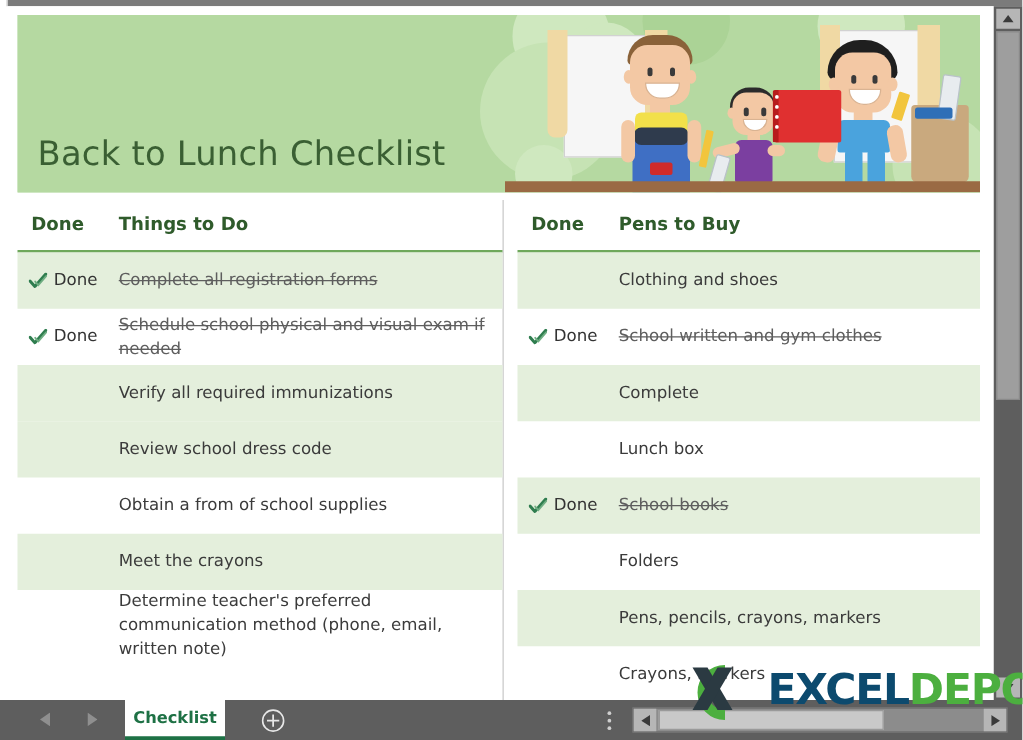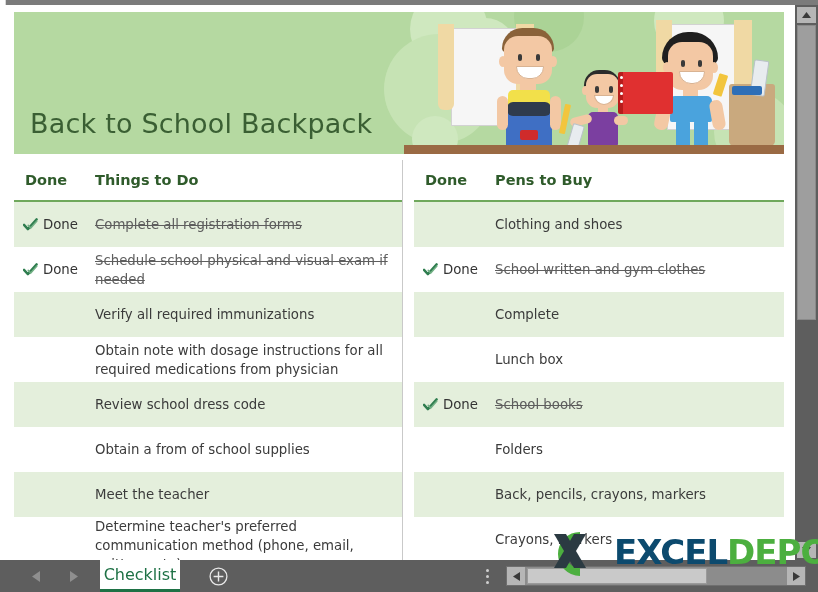--- a/index.html
+++ b/index.html
@@ -79,21 +79,21 @@
 
   
   .statusbar{position:absolute;left:0;bottom:0;width:818px;height:32px;background:#5e5e5e;}
   .nav-arrows{position:absolute;left:18px;top:8px;width:80px;height:16px;}
   .navbtn{position:absolute;top:0;width:18px;height:16px;}
   .sheet-tab{
     position:absolute;left:100px;top:0;width:80px;height:32px;background:#fff;
     display:flex;align-items:center;justify-content:center;
     border-bottom:3px solid #1e7145;box-sizing:border-box;
   }
-  .sheet-tab span{font-family:"DejaVu Sans", sans-serif;font-weight:normal;font-size:16px;color:#1e7145;}
+  .sheet-tab span{font-family:"DejaVu Sans", sans-serif;font-weight:bold;font-size:13px;color:#1e7145;}
   .addsheet{position:absolute;left:209px;top:7px;width:19px;height:19px;}
   .kebab{position:absolute;left:486px;top:9px;width:4px;height:15px;}
   .kebab i{display:block;width:3px;height:3px;background:#cfcfcf;border-radius:50%;margin-bottom:3px;}
 
   .hscroll{position:absolute;left:506px;top:6px;width:300px;height:20px;background:#8c8c8c;border:1px solid #6f6f6f;box-sizing:border-box;}
   .hs-left,.hs-right{position:absolute;top:0;width:18px;height:18px;background:#b6b6b6;display:flex;align-items:center;justify-content:center;}
   .hs-left{left:0;}
   .hs-right{right:0;}
   .hs-thumb{position:absolute;left:20px;top:1px;width:180px;height:16px;background:#c9c9c9;border:1px solid #9a9a9a;box-sizing:border-box;}
 
@@ -198,21 +198,21 @@
             <div class="spiral" style="left:-3px;top:12px;"></div>
             <div class="spiral" style="left:-3px;top:20px;"></div>
             <div class="spiral" style="left:-3px;top:28px;"></div>
           </div>
           <div class="pencil" style="left:312px;top:62px;width:9px;height:22px;transform:rotate(18deg);"></div>
         </div>
 
         <div class="floor"></div>
       </div>
 
-      <div class="banner-title">Back to School Backpack</div>
+      <div class="banner-title">Back to Lunch Checklist</div>
     </div>
 
     <div class="vdivider"></div>
 
     <div class="tables">
 
       <div class="col col-left">
         <div class="th-row">
           <div class="th done">Done</div>
           <div class="th task">Things to Do</div>
@@ -236,35 +236,31 @@
                   <path d="M5.5 7.8 L8.2 10.8 L14.9 3.2" fill="none" stroke="#6fae82" stroke-width="1.6" stroke-linecap="round"></path>
                 </svg>
                 <span class="done-lbl">Done</span>
               </div>
               <div class="c-task">Schedule school physical and visual exam if needed</div>
             </div>
             <div class="row alt">
               <div class="c-done"></div>
               <div class="c-task">Verify all required immunizations</div>
             </div>
-            <div class="row">
-              <div class="c-done"></div>
-              <div class="c-task">Obtain note with dosage instructions for all required medications from physician</div>
-            </div>
             <div class="row alt">
               <div class="c-done"></div>
               <div class="c-task">Review school dress code</div>
             </div>
             <div class="row">
               <div class="c-done"></div>
               <div class="c-task">Obtain a from of school supplies</div>
             </div>
             <div class="row alt">
               <div class="c-done"></div>
-              <div class="c-task">Meet the teacher</div>
+              <div class="c-task">Meet the crayons</div>
             </div>
             <div class="row">
               <div class="c-done"></div>
               <div class="c-task">Determine teacher's preferred communication method (phone, email, written note)</div>
             </div>
           </div>
       </div>
 
       <div class="col col-right">
         <div class="th-row">
@@ -304,21 +300,21 @@
                 <span class="done-lbl">Done</span>
               </div>
               <div class="c-task">School books</div>
             </div>
             <div class="row">
               <div class="c-done"></div>
               <div class="c-task">Folders</div>
             </div>
             <div class="row alt">
               <div class="c-done"></div>
-              <div class="c-task">Back, pencils, crayons, markers</div>
+              <div class="c-task">Pens, pencils, crayons, markers</div>
             </div>
             <div class="row">
               <div class="c-done"></div>
               <div class="c-task">Crayons, markers</div>
             </div>
           </div>
       </div>
 
     </div>
   </div>

